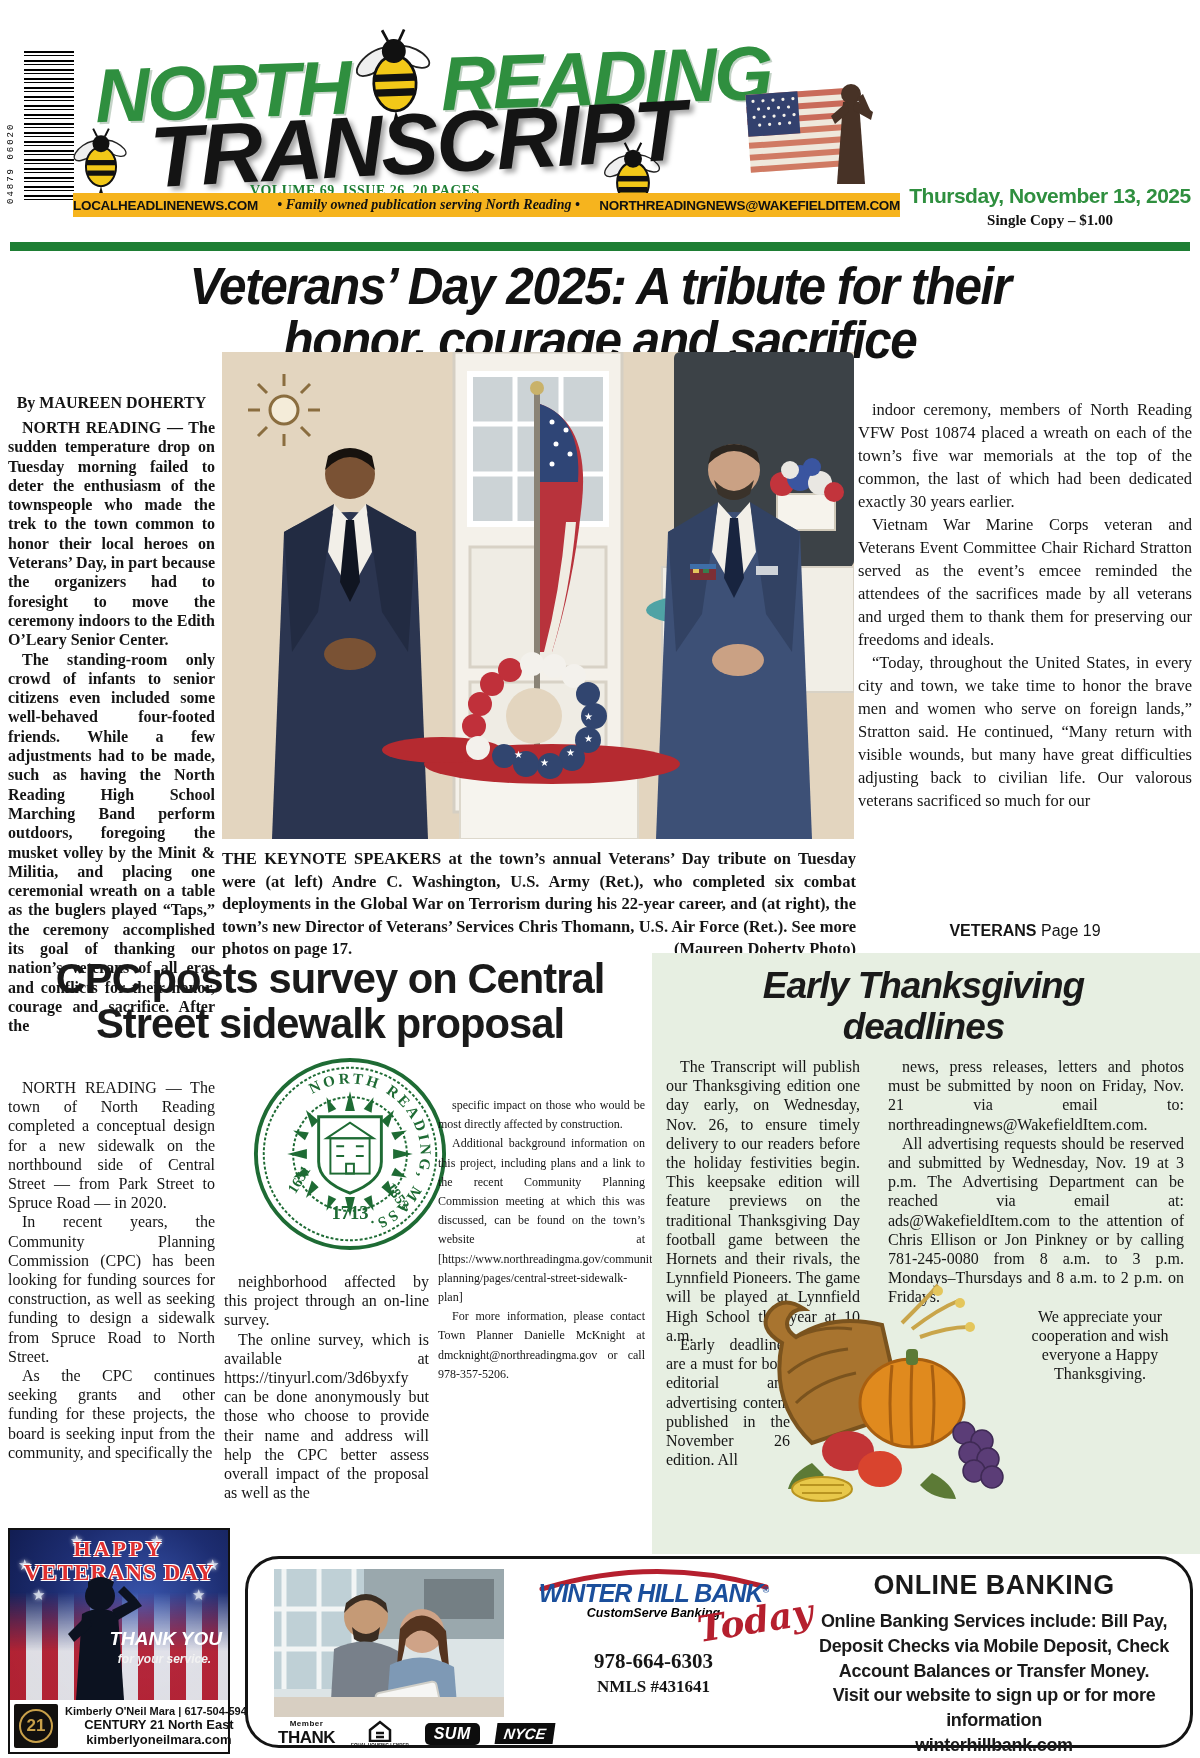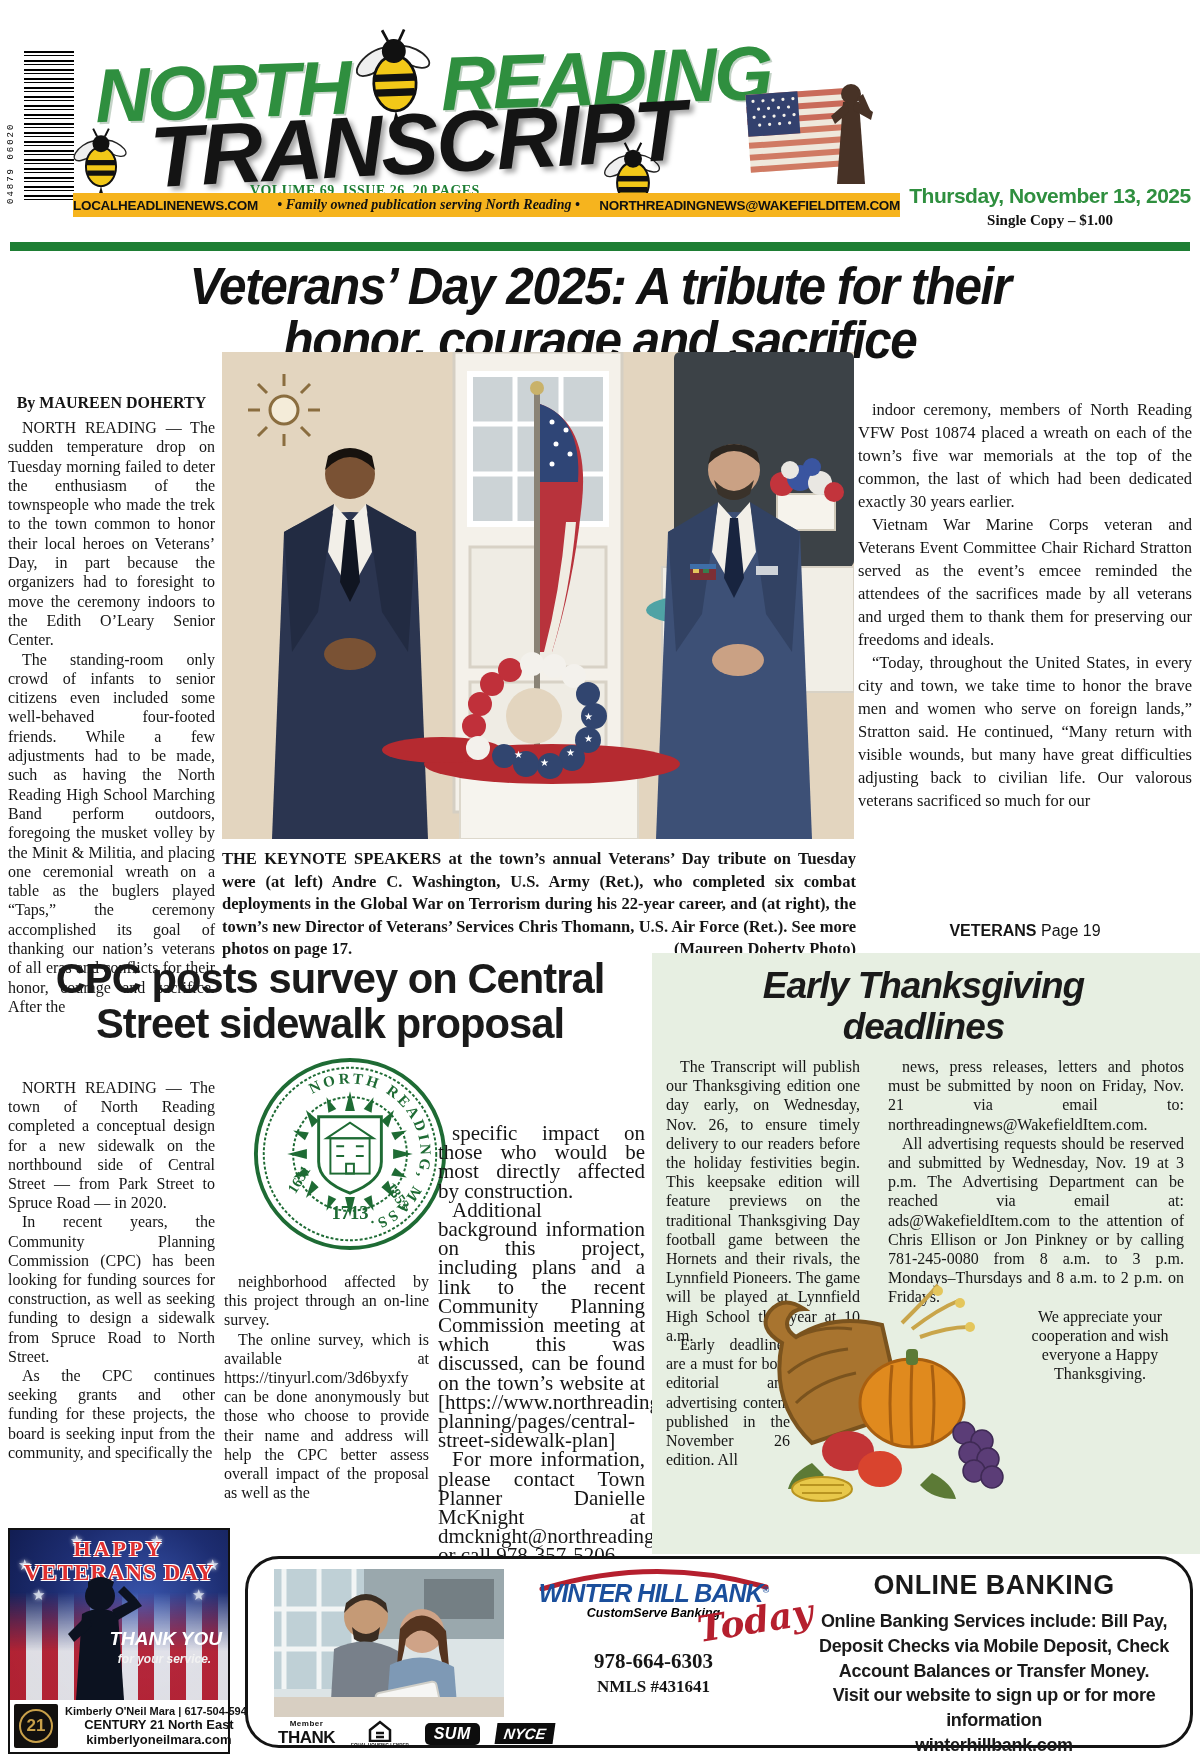--- a/index.html
+++ b/index.html
@@ -40,37 +40,37 @@
   #banner .b-mid { font:bold italic 14px "Liberation Serif",serif; }
   #greenbar { left:10px; top:242px; width:1180px; height:9px; background:#1e7e34; }
 
   
   #main-headline { left:0; top:260px; width:1200px; text-align:center;
     font:italic bold 51px "Liberation Sans",sans-serif; letter-spacing:-1.5px; line-height:1.06;
     color:#121212; transform:scaleX(.97); }
   .bodycol p { text-align:justify; text-indent:14px; margin:0; }
   #lead-byline { left:8px; top:394px; width:207px; text-align:center;
     font:bold 16px "Liberation Serif",serif; }
-  #lead-left { left:8px; top:418px; width:207px; font-size:16px; line-height:19.3px; }
+  #lead-left { left:8px; top:418px; width:207px; font-size:16px; line-height:19.3px;font-weight:bold; }
   #lead-right { left:858px; top:398px; width:334px; font-size:16.5px; line-height:23px; }
   #lead-jump { left:858px; top:922px; width:334px; text-align:center; font-size:16px;
     font-family:"Liberation Sans",sans-serif; }
   #lead-jump .jw { font-weight:bold; }
   #lead-photo { left:222px; top:352px; width:632px; height:487px; }
   #lead-caption { left:222px; top:848px; width:634px;
     font:bold 16.5px "Liberation Serif",serif; line-height:22.5px; text-align:justify; }
   #lead-caption .credit { float:right; }
 
   
   #cpc-headline { left:0; top:956px; width:660px; text-align:center;
     font:bold 43px "Liberation Sans",sans-serif; letter-spacing:-1px; line-height:1.05;
     color:#1a1a1a; transform:scaleX(.97); }
   #cpc-col1 { left:8px; top:1078px; width:207px; font-size:16px; line-height:19.2px; }
   #cpc-col2 { left:224px; top:1272px; width:205px; font-size:16px; line-height:19.2px; }
-  #cpc-col3 { left:438px; top:1124px; width:207px; font-size:21px; line-height:19.2px; }
+  #cpc-col3 { left:438px; top:1096px; width:207px; font-size:12px; line-height:19.2px; }
   #town-seal { left:252px; top:1056px; }
 
   
   #tg-box { left:652px; top:953px; width:560px; height:601px; background:#e7efe2; }
   #tg-title { position:absolute; left:0; top:13px; width:543px; text-align:center;
     font:italic bold 37px "Liberation Sans",sans-serif; letter-spacing:-1px; line-height:1.1;
     color:#1a1a1a; }
   #tg-col1 { position:absolute; left:14px; top:104px; width:194px; font-size:16px; line-height:19.2px; }
   #tg-col1-narrow { position:absolute; left:14px; top:382px; width:124px; font-size:16px;
     line-height:19.2px; text-align:justify; }

